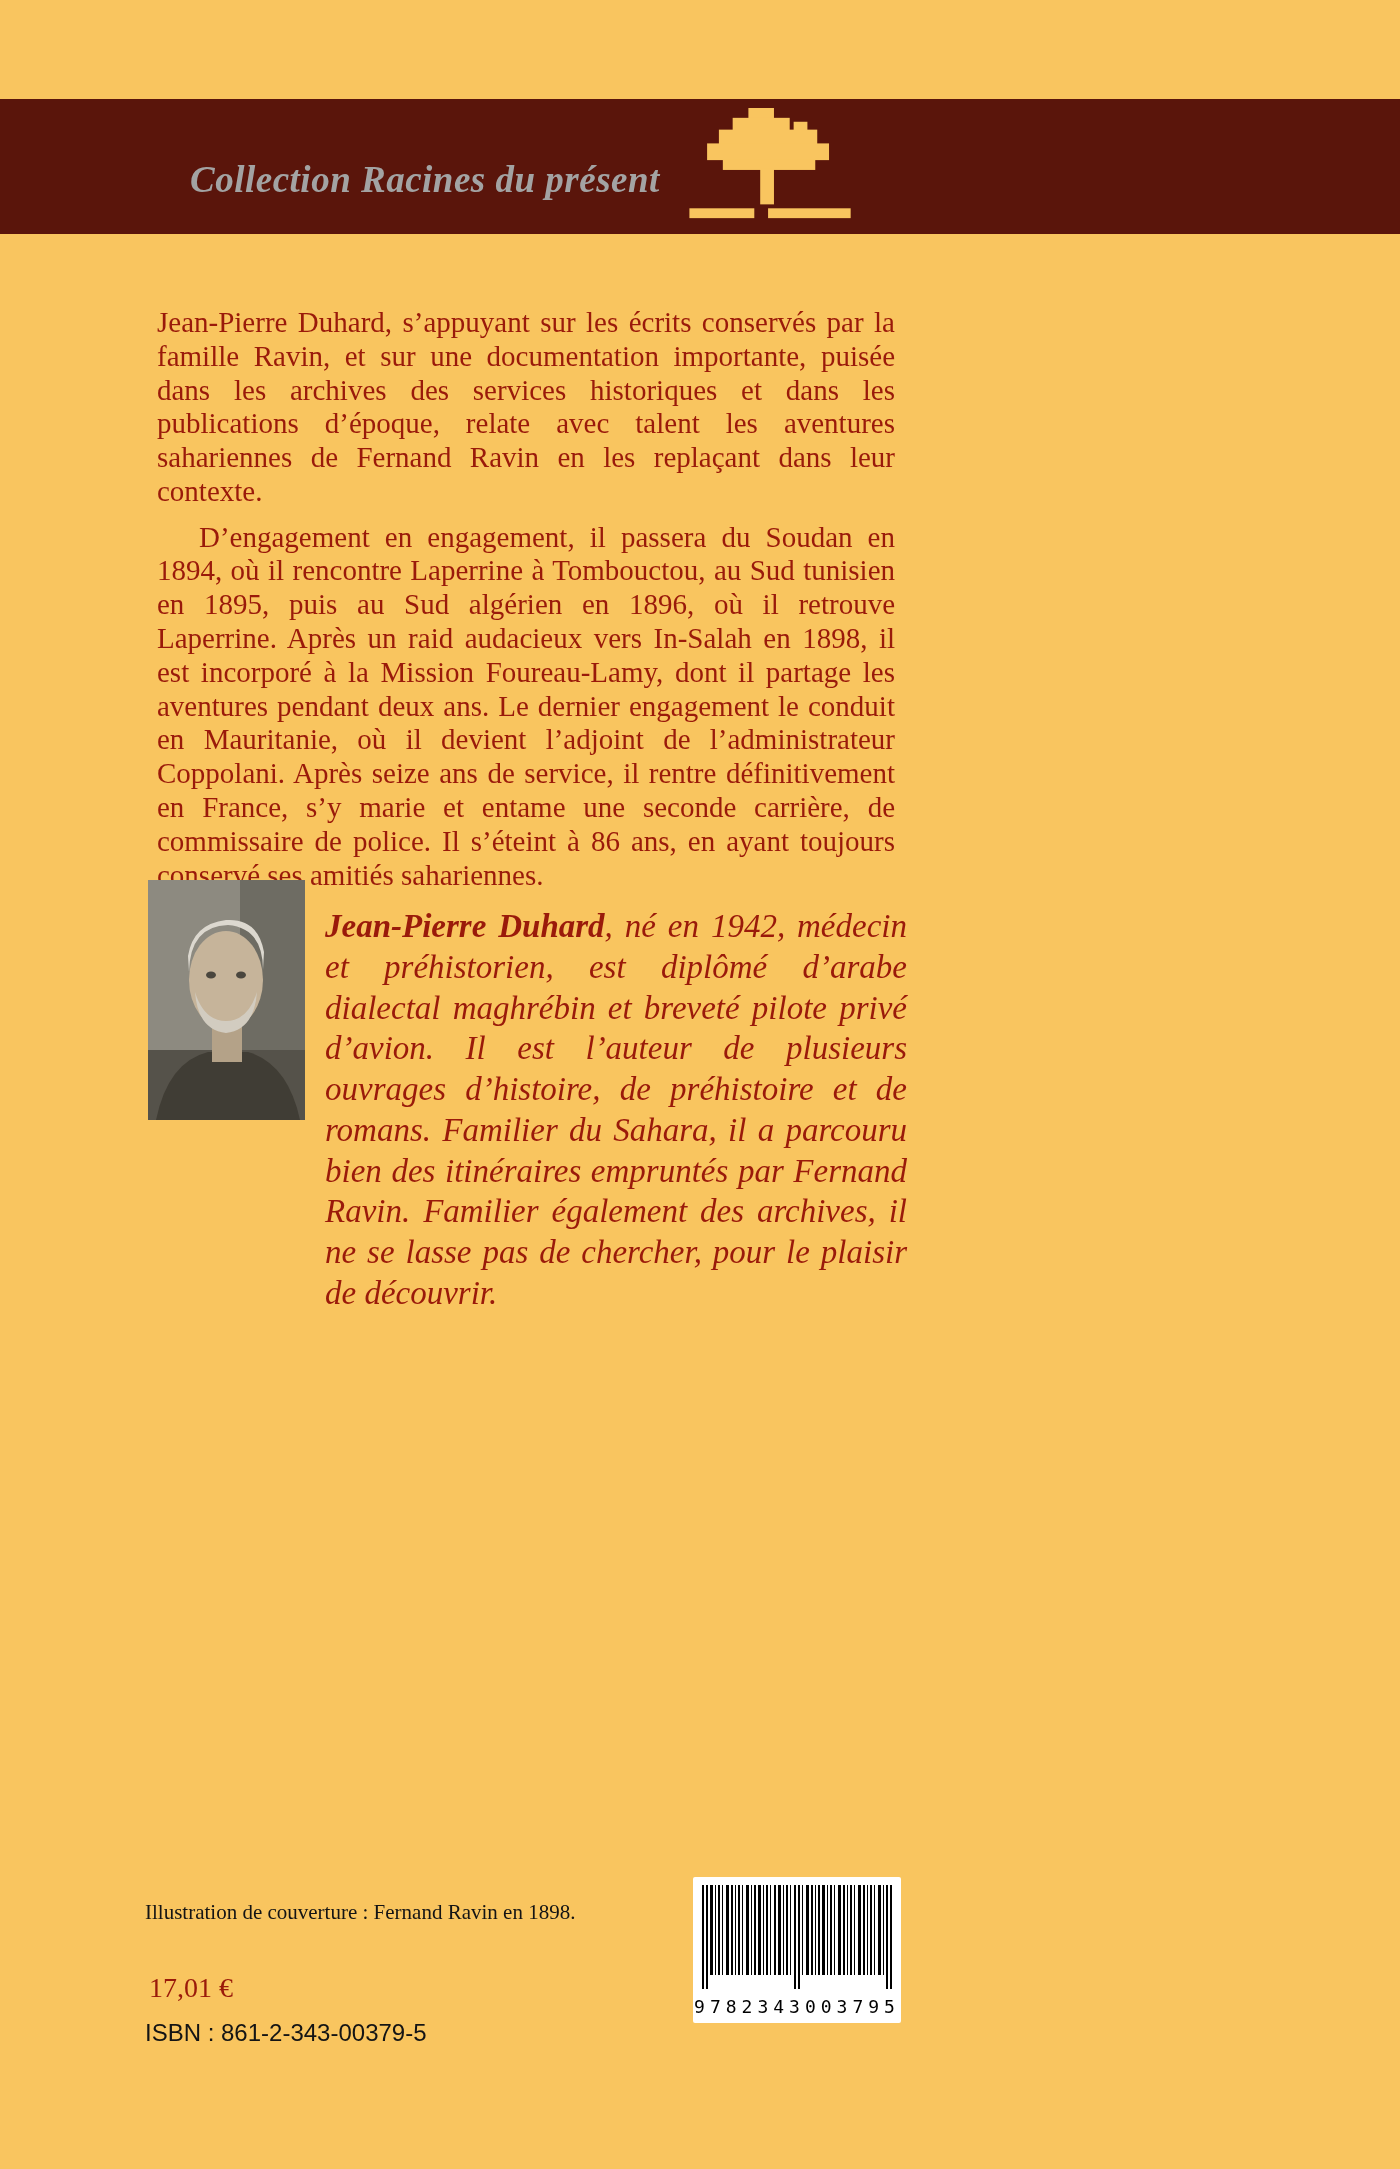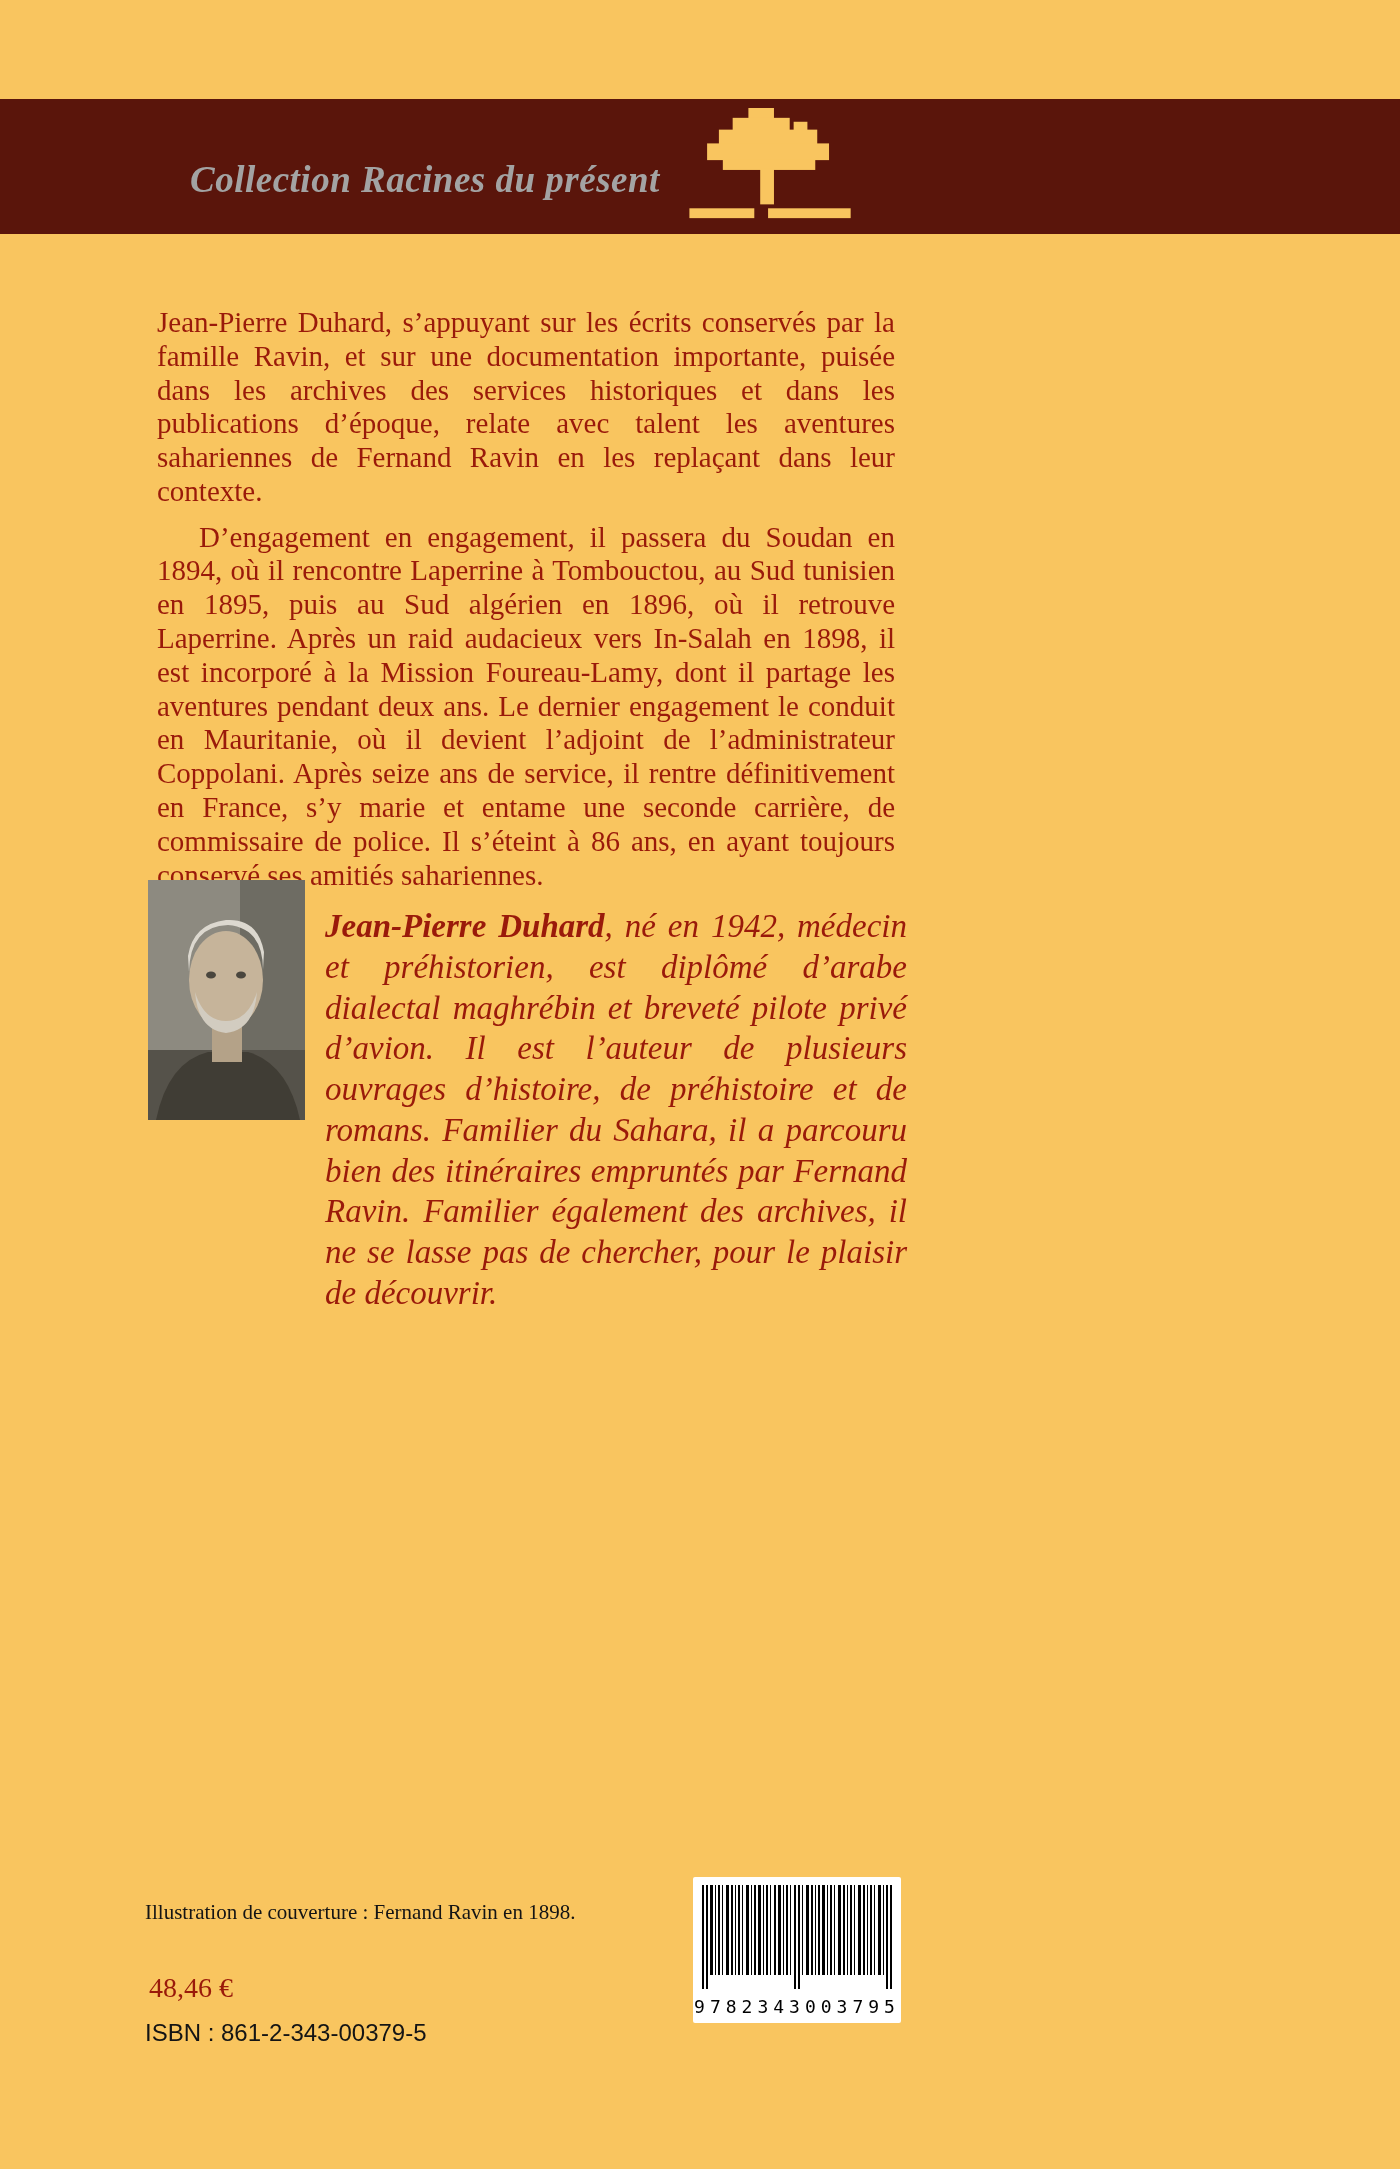--- a/index.html
+++ b/index.html
@@ -157,21 +157,21 @@
       <ellipse cx="93" cy="95" rx="5" ry="3.5" fill="#4a463e"></ellipse>
     </svg>
   </div>
 
   <div class="author-bio">
     <span class="author-name">Jean-Pierre Duhard</span><span>, né en 1942, médecin et préhistorien, est diplômé d’arabe dialectal maghrébin et breveté pilote privé d’avion. Il est l’auteur de plusieurs ouvrages d’histoire, de préhistoire et de romans. Familier du Sahara, il a parcouru bien des itinéraires empruntés par Fernand Ravin. Familier également des archives, il ne se lasse pas de chercher, pour le plaisir de découvrir.</span>
   </div>
 
   <div class="cover-credit">Illustration de couverture : Fernand Ravin en 1898.</div>
 
-  <div class="price">48,46 €</div>
+  <div class="price">17,01 €</div>
 
   <div class="isbn">ISBN : 861-2-343-00379-5</div>
 
   <div class="barcode">
     <svg viewBox="0 0 190 104" width="190" height="104" aria-hidden="true">
       <g fill="#000">
         <rect x="0" y="0" width="2" height="104"></rect>
         <rect x="4" y="0" width="2" height="104"></rect>
         <rect x="8" y="0" width="3" height="90"></rect>
         <rect x="13" y="0" width="1" height="90"></rect>

